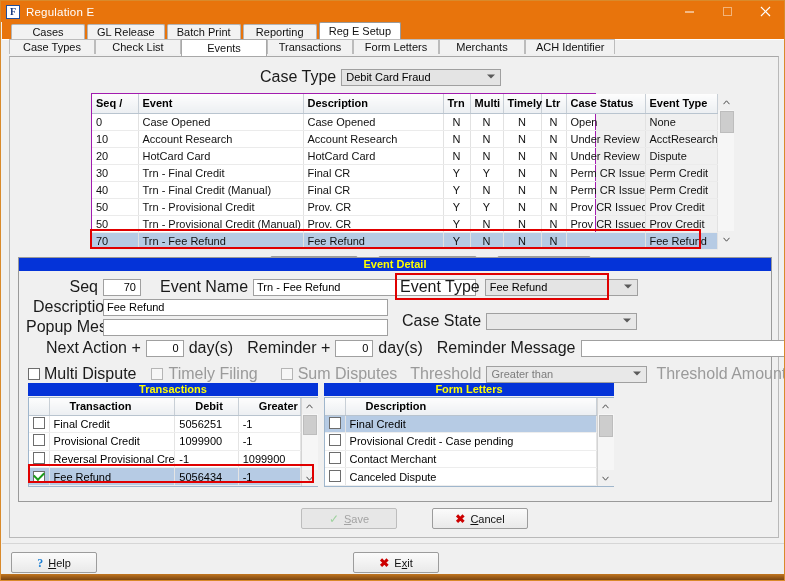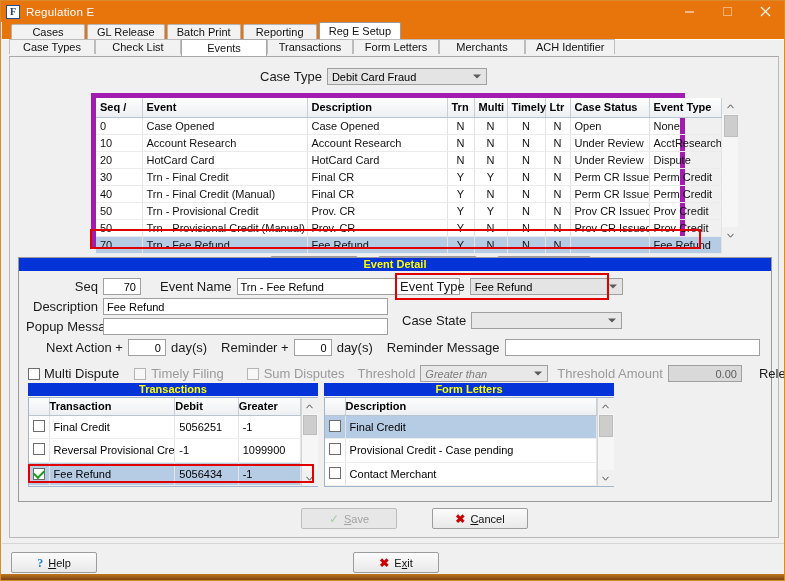--- a/index.html
+++ b/index.html
@@ -108,21 +108,21 @@
     background: #f0f0f0;
     border: 1px solid #b9b9b9;
     border-top: 1px solid #a8a8a8;
   }
 
   
   #casetype-row {
     position: absolute; left: 250px; top: 11px;
     display: flex; align-items: center; gap: 5px;
   }
-  .lbl { font-size: 13px; color: #1a1a1a; white-space: nowrap; }
+  .lbl { font-size: 16px; color: #1a1a1a; white-space: nowrap; }
   .combo {
     height: 17px;
     background: #e4e4e4;
     border: 1px solid #a0a0a0;
     display: flex; align-items: center;
     padding-left: 4px;
     font-size: 11px;
     position: relative;
   }
   .combo .arrow {
@@ -131,23 +131,23 @@
     width: 0; height: 0;
     border-left: 4px solid transparent;
     border-right: 4px solid transparent;
     border-top: 4px solid #5a5a5a;
   }
   .combo.disabled { background: #e8e8e8; color: #9a9a9a; }
 
   
   #grid-wrap {
     position: absolute; left: 81px; top: 36px;
-    width: 594px; height: 155px;
+    width: 505px; height: 155px;
     background: #fff;
-    border: 5px solid #a21caf;
+    border: 1px solid #a21caf;
     display: flex;
   }
   table.grid { border-collapse: collapse; width: 592px; table-layout: fixed; }
   table.grid th {
     height: 19px;
     background: linear-gradient(#fdfdfd, #eceff2);
     border-right: 1px solid #c8cfd6;
     border-bottom: 1px solid #b9c4cf;
     font-size: 11px; font-weight: bold; text-align: left;
     padding: 0 4px; color: #000;
@@ -264,21 +264,21 @@
     border: 1px solid #9fb6cc;
     display: flex;
   }
   table.sg { border-collapse: collapse; table-layout: fixed; }
   table.sg th {
     height: 17px;
     background: linear-gradient(#fdfdfd, #eceff2);
     border-right: 1px solid #c8cfd6;
     border-bottom: 1px solid #b9c4cf;
     font-size: 11px; font-weight: bold; text-align: left;
-    padding: 0 0;
+    padding: 0 20px;
     white-space: nowrap;
   }
   table.sg td {
     height: 17px;
     border-right: 1px solid #e4e4e4;
     border-bottom: 1px solid #ededed;
     font-size: 11px;
     padding: 0 4px;
     white-space: nowrap; overflow: hidden;
   }
@@ -591,21 +591,21 @@
       </div>
 
       <div class="row" style="left:9px; top:107px;">
         <span class="cbx"></span>
         <span class="lbl" style="margin-left:-1px;">Multi Dispute</span>
         <span class="cbx dis" style="margin-left:10px;"></span>
         <span class="lbl dimtxt">Timely Filing</span>
         <span class="cbx dis" style="margin-left:18px;"></span>
         <span class="lbl dimtxt">Sum Disputes</span>
         <span class="lbl dimtxt" style="margin-left:8px;">Threshold</span>
-        <div class="combo disabled" style="width:128px; color:#7c7c7c;font-style:italic;">
+        <div class="combo disabled" style="width:161px; color:#7c7c7c;">
           <span>Greater than</span>
           <span class="arrow"></span>
         </div>
         <span class="lbl dimtxt" style="margin-left:4px;">Threshold Amount</span>
         <div class="field num gray" style="width:74px; color:#5d5d5d;">0.00</div>
         <span class="lbl" style="margin-left:12px;">Release Delay Days</span>
 
       </div>
 
       <div class="subpanel" style="left:9px; top:125px; width:290px;">
@@ -624,20 +624,26 @@
                 <th>Transaction</th>
                 <th>Debit</th>
                 <th>Greater</th>
               </tr>
             </thead>
             <tbody>
               <tr>
                 <td class="ck"><span class="cbx"></span></td>
                 <td>Final Credit</td>
                 <td>5056251</td>
+                <td>-1</td>
+              </tr>
+              <tr>
+                <td class="ck"><span class="cbx"></span></td>
+                <td>Provisional Credit</td>
+                <td>1099900</td>
                 <td>-1</td>
               </tr>
               <tr>
                 <td class="ck"><span class="cbx"></span></td>
                 <td>Reversal Provisional Credit</td>
                 <td>-1</td>
                 <td>1099900</td>
               </tr>
               <tr class="sel">
                 <td class="ck"><span class="cbx on"></span></td>
@@ -685,20 +691,24 @@
                 <td>Final Credit</td>
               </tr>
               <tr>
                 <td class="ck"><span class="cbx"></span></td>
                 <td>Provisional Credit - Case pending</td>
               </tr>
               <tr>
                 <td class="ck"><span class="cbx"></span></td>
                 <td>Contact Merchant</td>
               </tr>
+              <tr>
+                <td class="ck"><span class="cbx"></span></td>
+                <td>Canceled Dispute</td>
+              </tr>
             </tbody>
           </table>
           <div class="vscroll">
             <div class="sbtn">
               <svg width="7" height="5" viewBox="0 0 7 5">
                   <path d="M0.5 4.2 L3.5 0.8 L6.5 4.2" fill="none" stroke="#4a4a4a" stroke-width="1"></path>
                 </svg>
             </div>
             <div class="strack"></div>
             <div class="sthumb" style="top:17px; height:22px;"></div>

